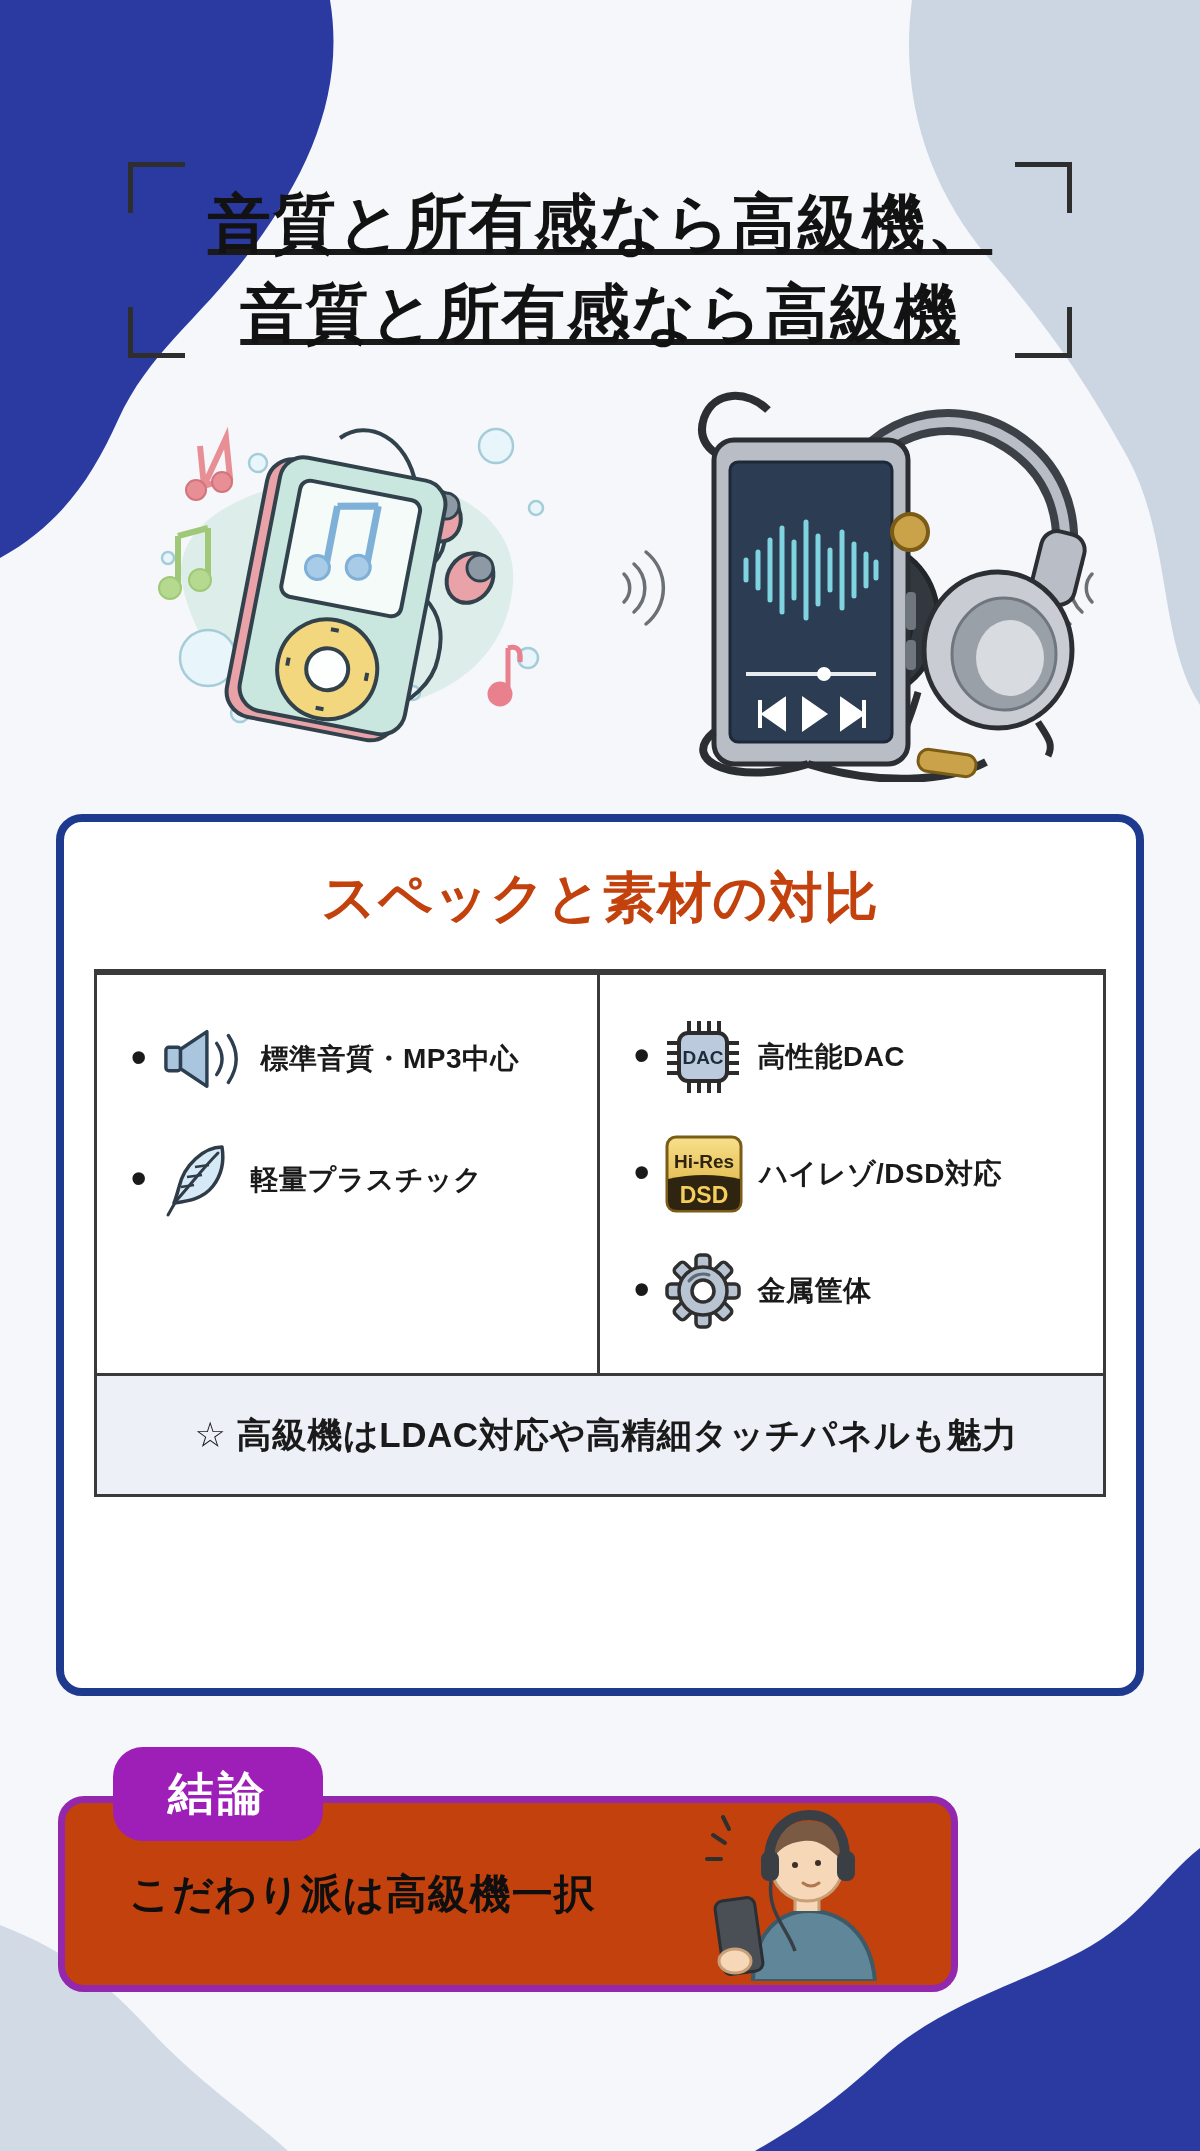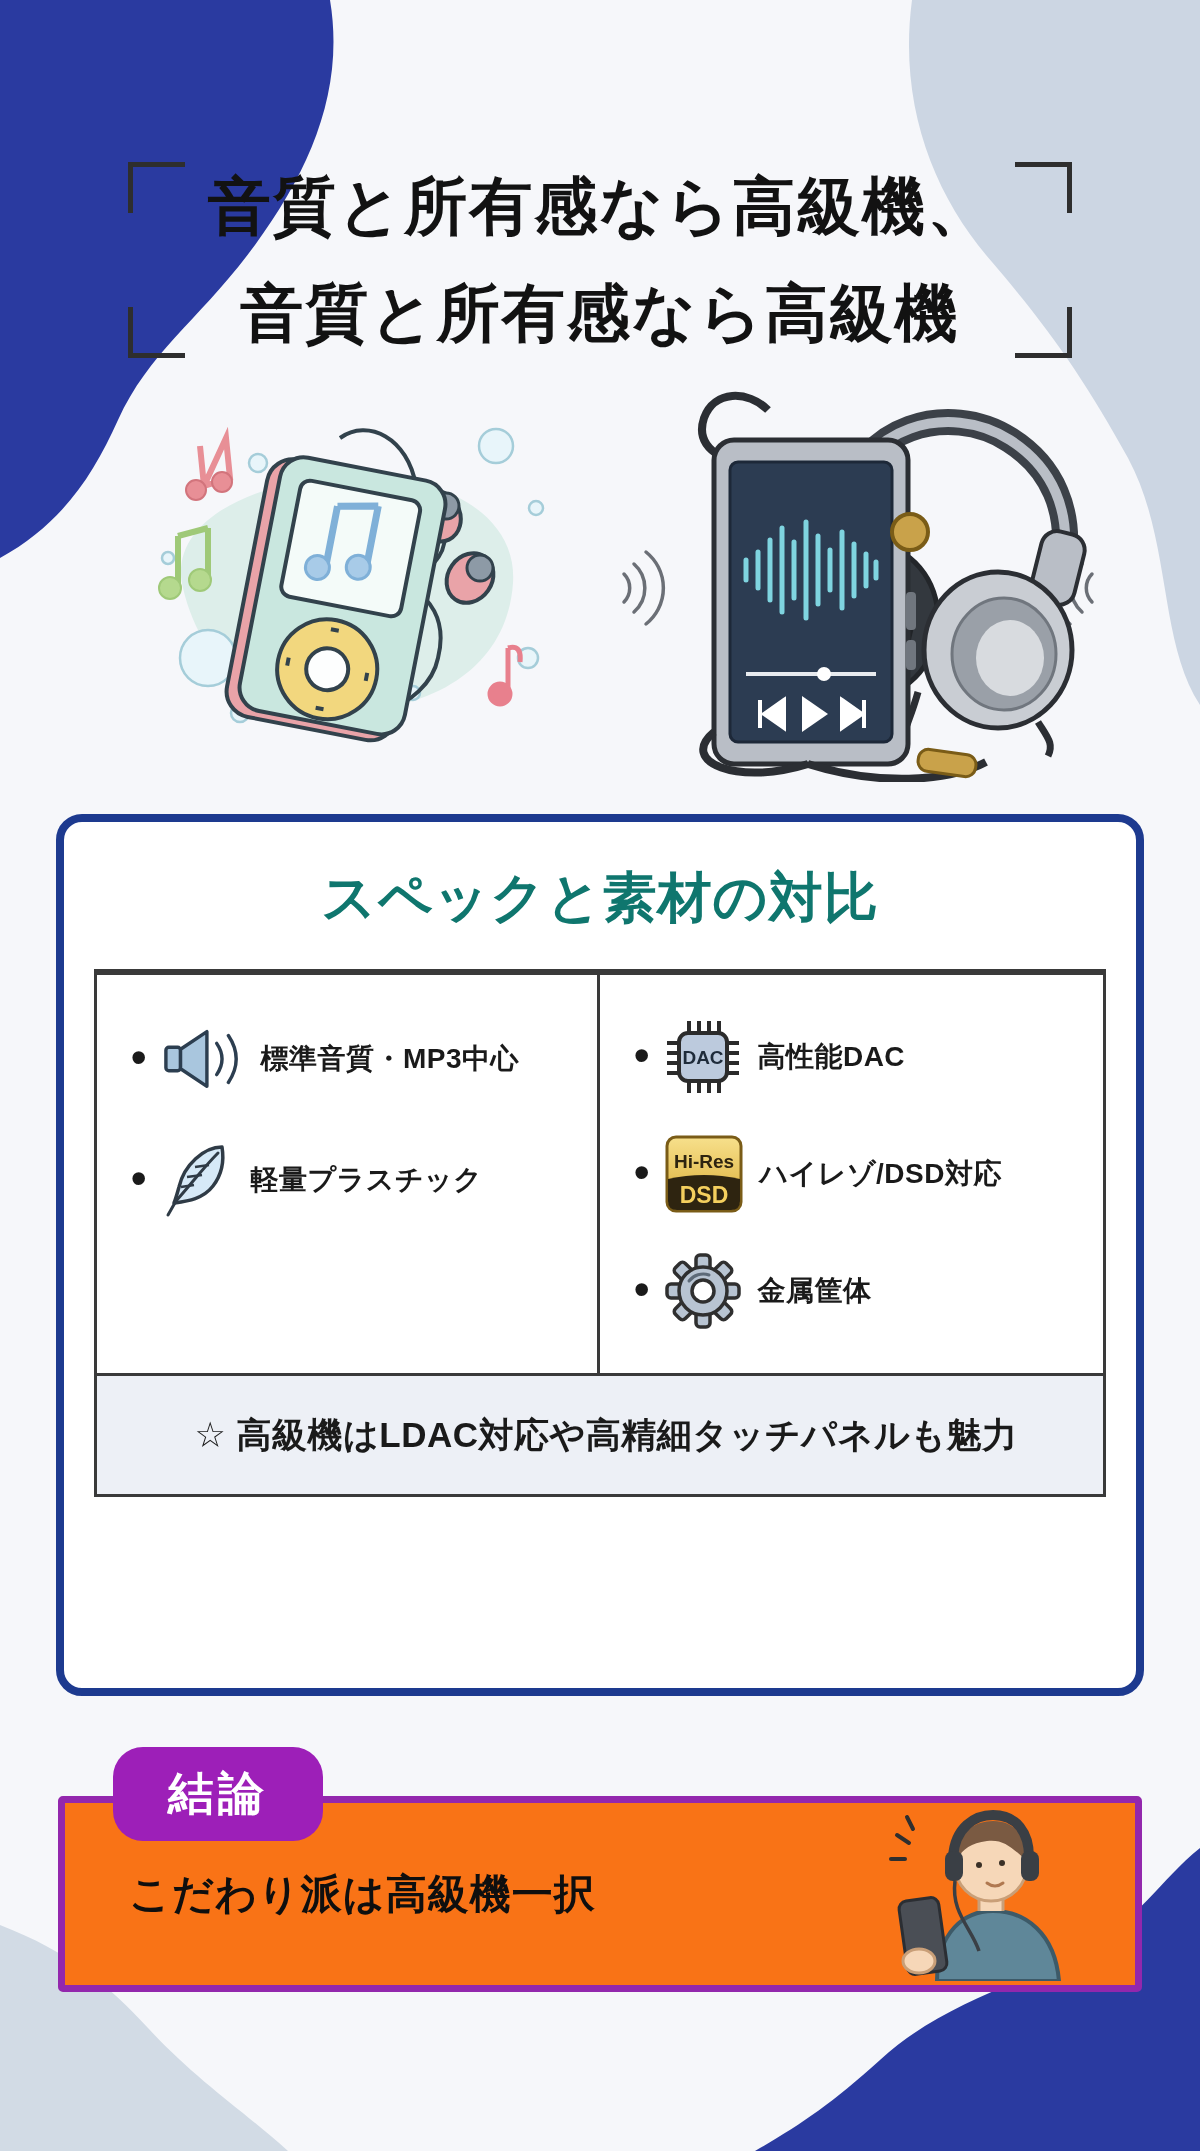--- a/index.html
+++ b/index.html
@@ -8,21 +8,21 @@
     background:#f6f7fa;
     font-family:"Liberation Sans","DejaVu Sans",sans-serif;
     color:#1a1a1a;
   }
   .blobs{position:absolute;left:0;top:0;width:1200px;height:2151px;z-index:0;}
   .layer{position:absolute;z-index:1;}
 
   
   .title-frame{
     left:128px;top:162px;width:944px;height:196px;
-    display:flex;flex-direction:column;justify-content:space-between;align-items:center;
+    display:flex;flex-direction:column;justify-content:flex-end;align-items:center;text-decoration:underline;
   }
   .title-frame .corner{position:absolute;width:52px;height:46px;border:0 solid #2e2e2e;}
   .corner.tl{left:0;top:0;border-left-width:5px;border-top-width:5px;}
   .corner.bl{left:0;bottom:0;border-left-width:5px;border-bottom-width:5px;}
   .corner.tr{right:0;top:0;border-right-width:5px;border-top-width:5px;}
   .corner.br{right:0;bottom:0;border-right-width:5px;border-bottom-width:5px;}
   .title-line{
     font-size:63px;font-weight:900;letter-spacing:2px;line-height:1.42;
     white-space:nowrap;color:#121212;
   }
@@ -32,21 +32,21 @@
   .illu-right{left:618px;top:382px;}
   .illu-person{position:absolute;right:48px;bottom:4px;}
 
   
   .spec-card{
     left:56px;top:814px;width:1088px;height:882px;box-sizing:border-box;
     background:#ffffff;border:8px solid #1d3a8f;border-radius:26px;
   }
   .spec-card h2{
     margin:40px 0 0 0;text-align:center;font-size:54px;font-weight:900;
-    letter-spacing:1px;color:#0f766e;
+    letter-spacing:1px;color:#c2410c;
   }
   .spec-table{
     margin:34px 30px 0 30px;border:3px solid #3a3a3a;
   }
   .spec-header{display:grid;grid-template-columns:1fr 1fr;}
   .hcell{
     height:134px;display:flex;align-items:center;justify-content:center;
     font-size:46px;font-weight:800;
   }
   .hcell.cheap{background:#dbe2ee;color:#111;border-right:3px solid #3a3a3a;}
@@ -60,22 +60,22 @@
   .icon{flex:0 0 auto;display:inline-flex;}
   .itext{font-size:28px;font-weight:800;white-space:nowrap;letter-spacing:0.5px;}
   .spec-footnote{
     border-top:3px solid #3a3a3a;background:#edf0f6;height:118px;
     display:flex;align-items:center;justify-content:center;
     font-size:35px;font-weight:800;letter-spacing:0.5px;padding-left:12px;
   }
 
   
   .conclusion{
-    left:58px;top:1796px;width:1084px;height:196px;box-sizing:border-box;
-    background:#f97316;border:7px solid #9327ad;border-radius:5px;
+    left:58px;top:1796px;width:900px;height:196px;box-sizing:border-box;
+    background:#c2410c;border:7px solid #9327ad;border-radius:26px;
   }
   .conclusion-badge{
     position:absolute;left:48px;top:-56px;min-width:210px;height:94px;box-sizing:border-box;
     background:#9d1fb8;border-radius:30px;padding:0 36px;
     display:flex;align-items:center;justify-content:center;
     color:#fff;font-size:46px;font-weight:900;letter-spacing:4px;
   }
   .conclusion-text{
     position:absolute;left:64px;top:0;height:100%;display:flex;align-items:center;
     font-size:41px;font-weight:900;letter-spacing:1px;color:#0f0f0f;white-space:nowrap;

